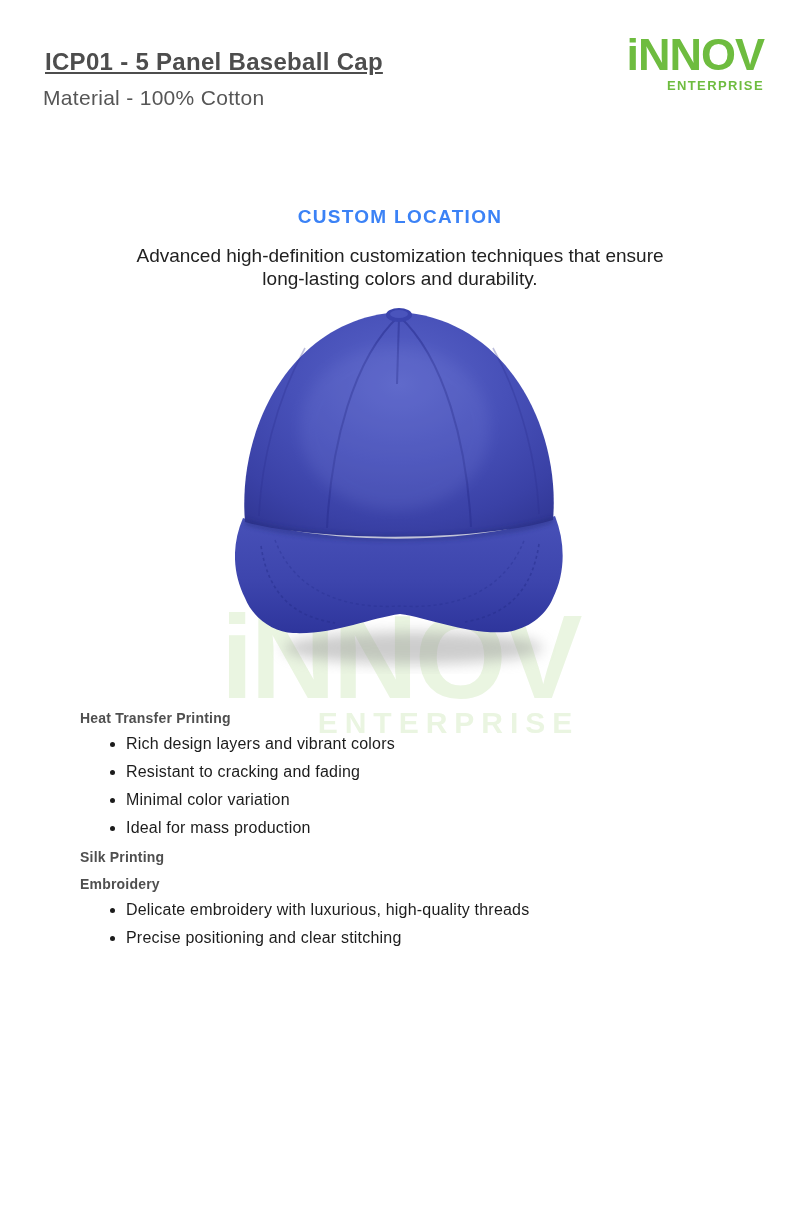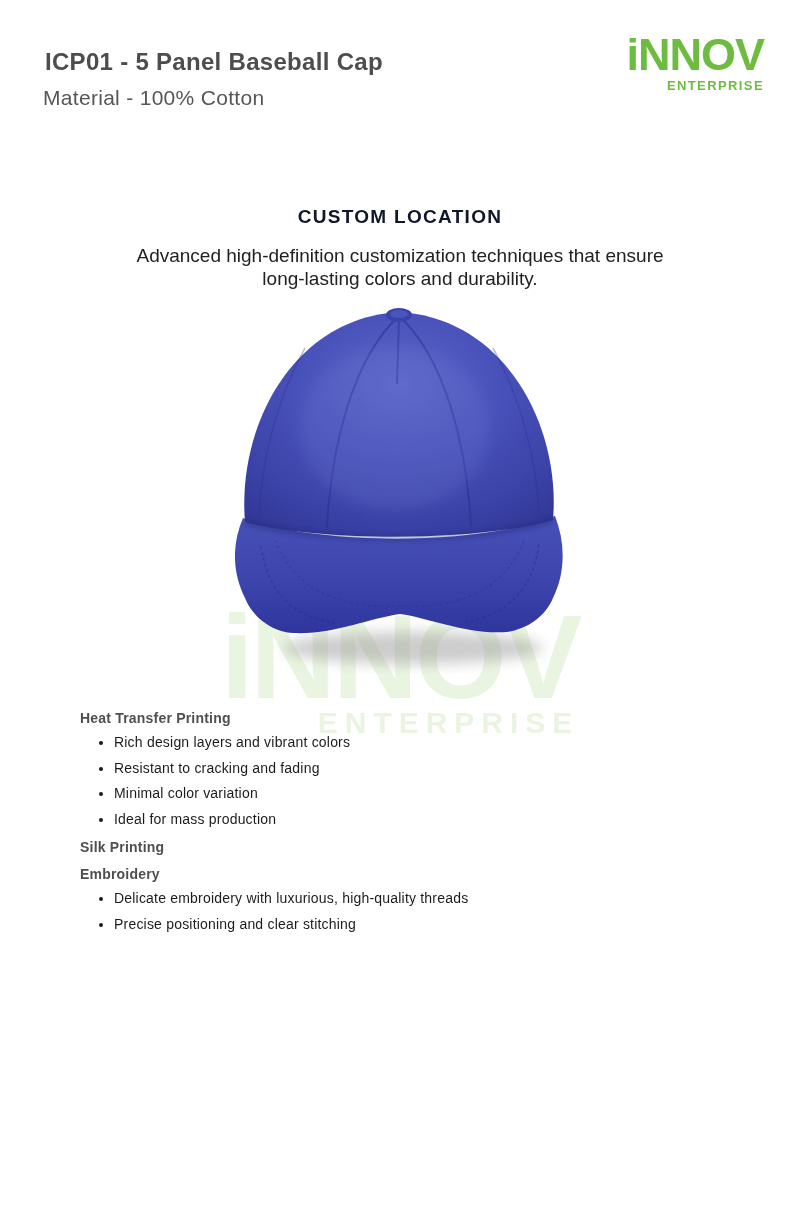--- a/index.html
+++ b/index.html
@@ -34,62 +34,62 @@
 
   .page { position: relative; z-index: 1; }
 
   
   header {
     display: flex; justify-content: space-between; align-items: flex-start;
     padding: 40px 36px 0 45px;
   }
   .product-title {
     font-size: 24px; font-weight: bold; color: #4d4d4d;
-    margin: 8px 0 0 0; letter-spacing: 0.3px;
+    margin: 8px 0 0 0; letter-spacing: 0.3px; text-decoration: underline;
   }
   .product-material {
     font-size: 21px; font-weight: normal; color: #565656;
     margin: 10px 0 0 -2px; letter-spacing: 0.3px;
   }
   .logo { text-align: right; margin-top: -8px; }
   .logo-word {
     font-size: 45px; font-weight: bold; color: #6ebc3f;
     line-height: 1; letter-spacing: -1px;
   }
   .logo-tag {
     font-size: 13px; font-weight: bold; color: #6ebc3f;
     letter-spacing: 1.4px; margin-top: 1px;
   }
 
   
   .section-heading {
     text-align: center;
-    font-size: 19px; font-weight: bold; color: #0f172a;
+    font-size: 19px; font-weight: bold; color: #3b82f6;
     letter-spacing: 1.3px;
     margin: 96px 0 12px 0;
   }
   .desc {
     text-align: center;
     font-size: 19px; color: #212121;
     line-height: 1.22; margin: 16px;
   }
 
   
   .cap-wrap { width: 330px; margin: 8px auto 0; }
 
   
   .techniques { margin: 32px 60px 0 80px; }
   .tech-title {
     font-size: 14px; font-weight: bold; color: #4f4f4f;
     margin: 11px 0 5px 0; letter-spacing: 0.2px;
   }
   .techniques ul { margin: 0; padding-left: 34px; }
   .techniques li {
-    font-size: 14px; color: #1c1c1c;
-    margin: 8px 0; letter-spacing: 0.2px; line-height: 1.25;
+    font-size: 16px; color: #1c1c1c;
+    margin: 8px 12px; letter-spacing: 0.2px; line-height: 1.25;
   }
 </style>
 </head>
 <body>
 
 <div class="watermark">
   <div class="wm-word">iNNOV</div>
   <div class="wm-tag">ENTERPRISE</div>
 </div>
 

